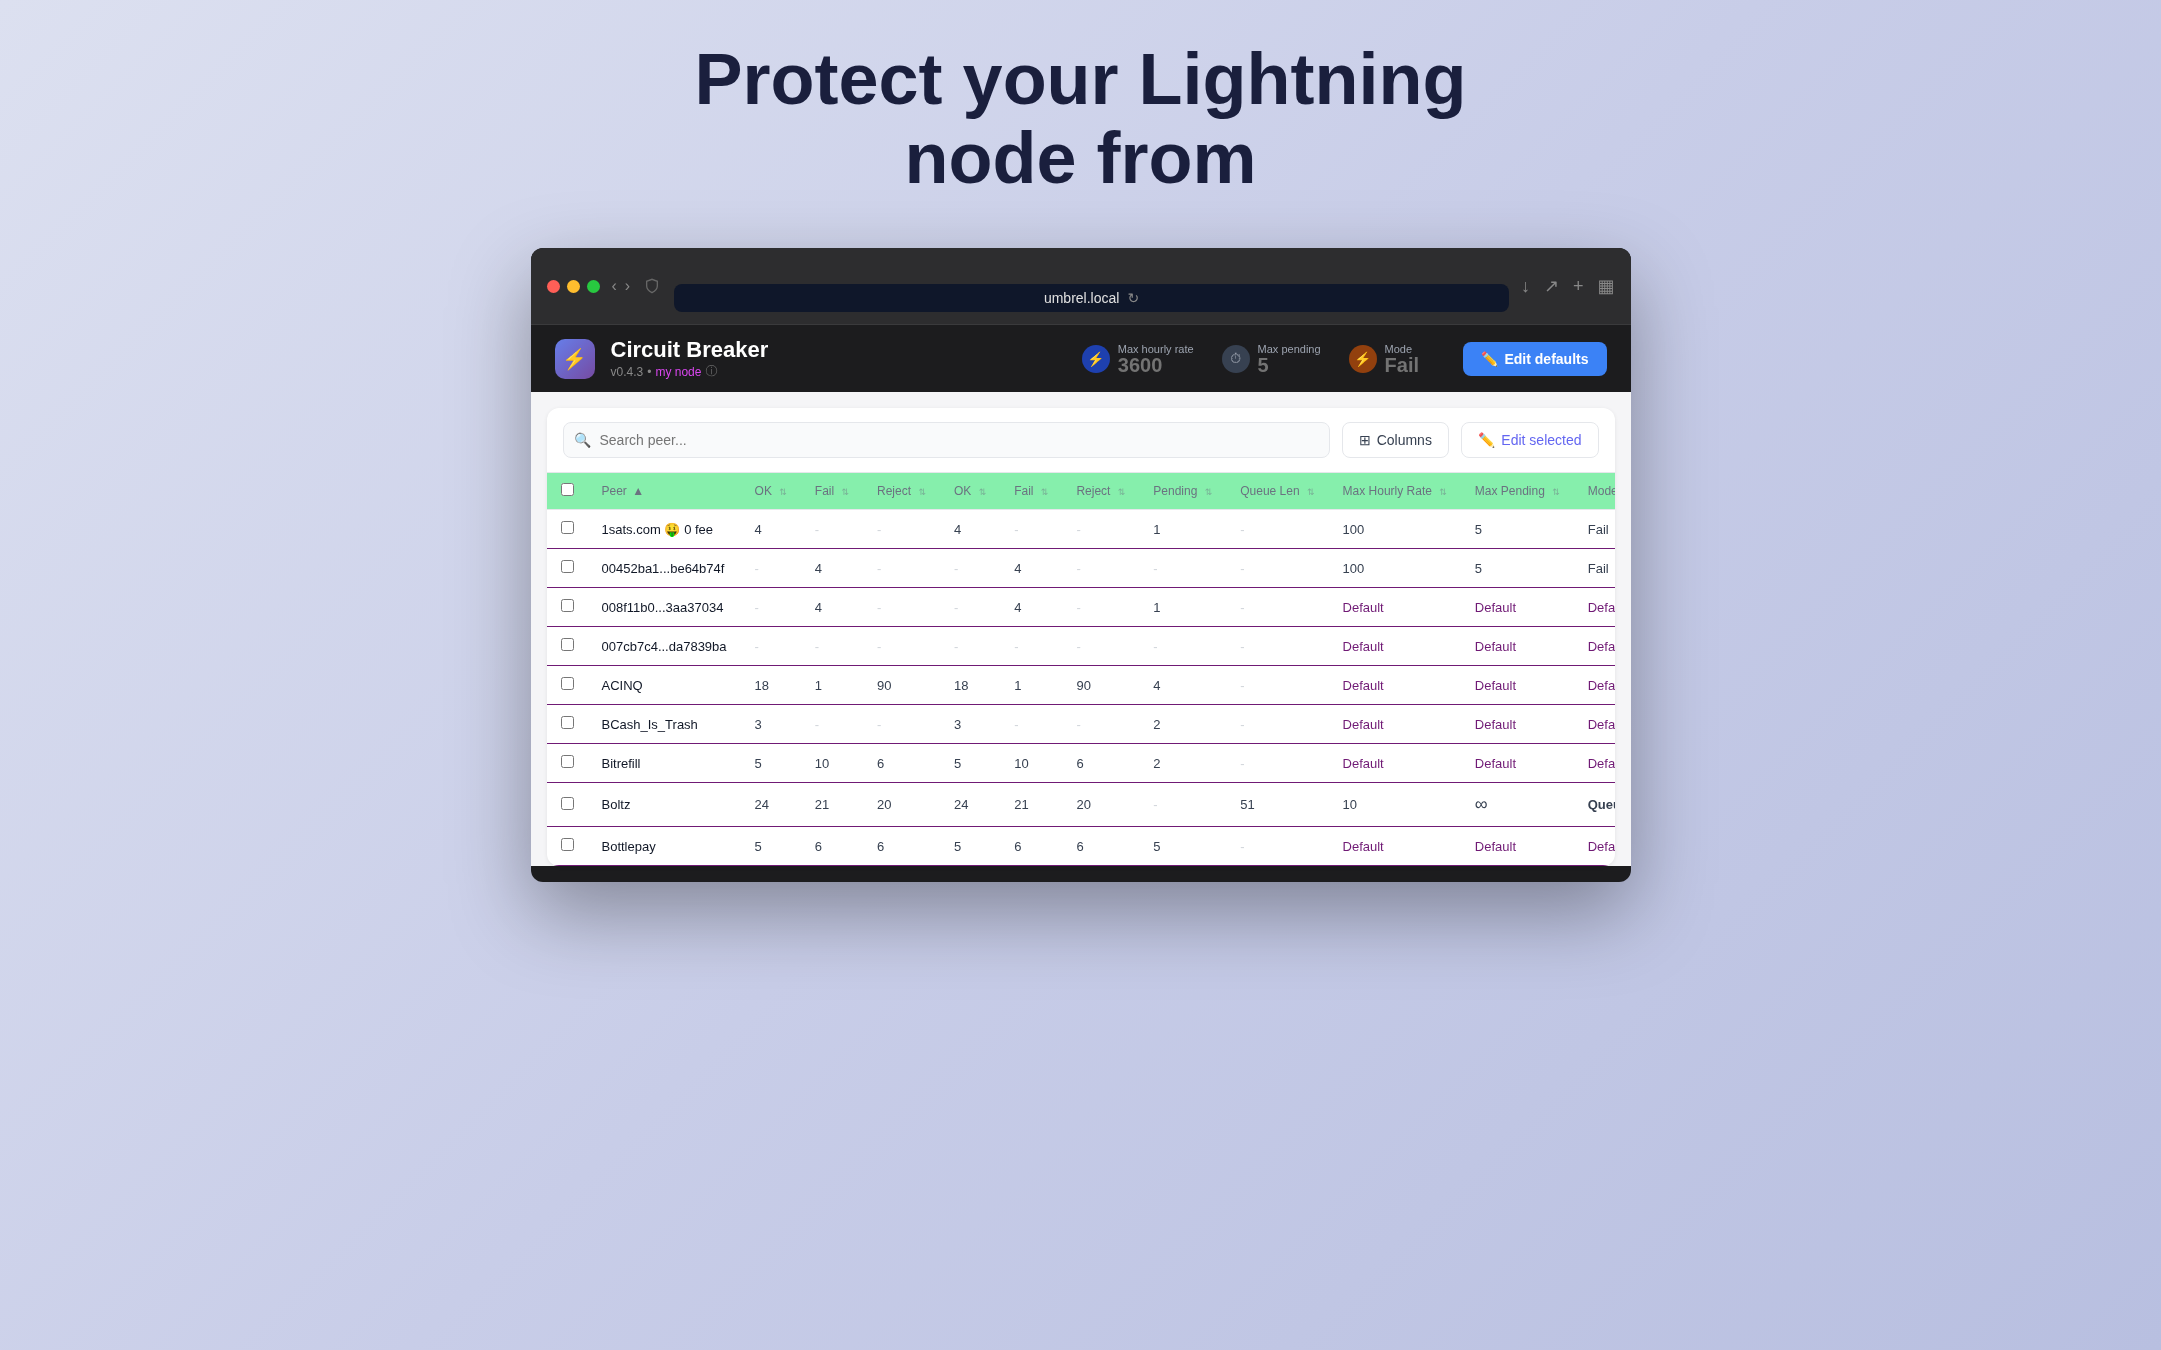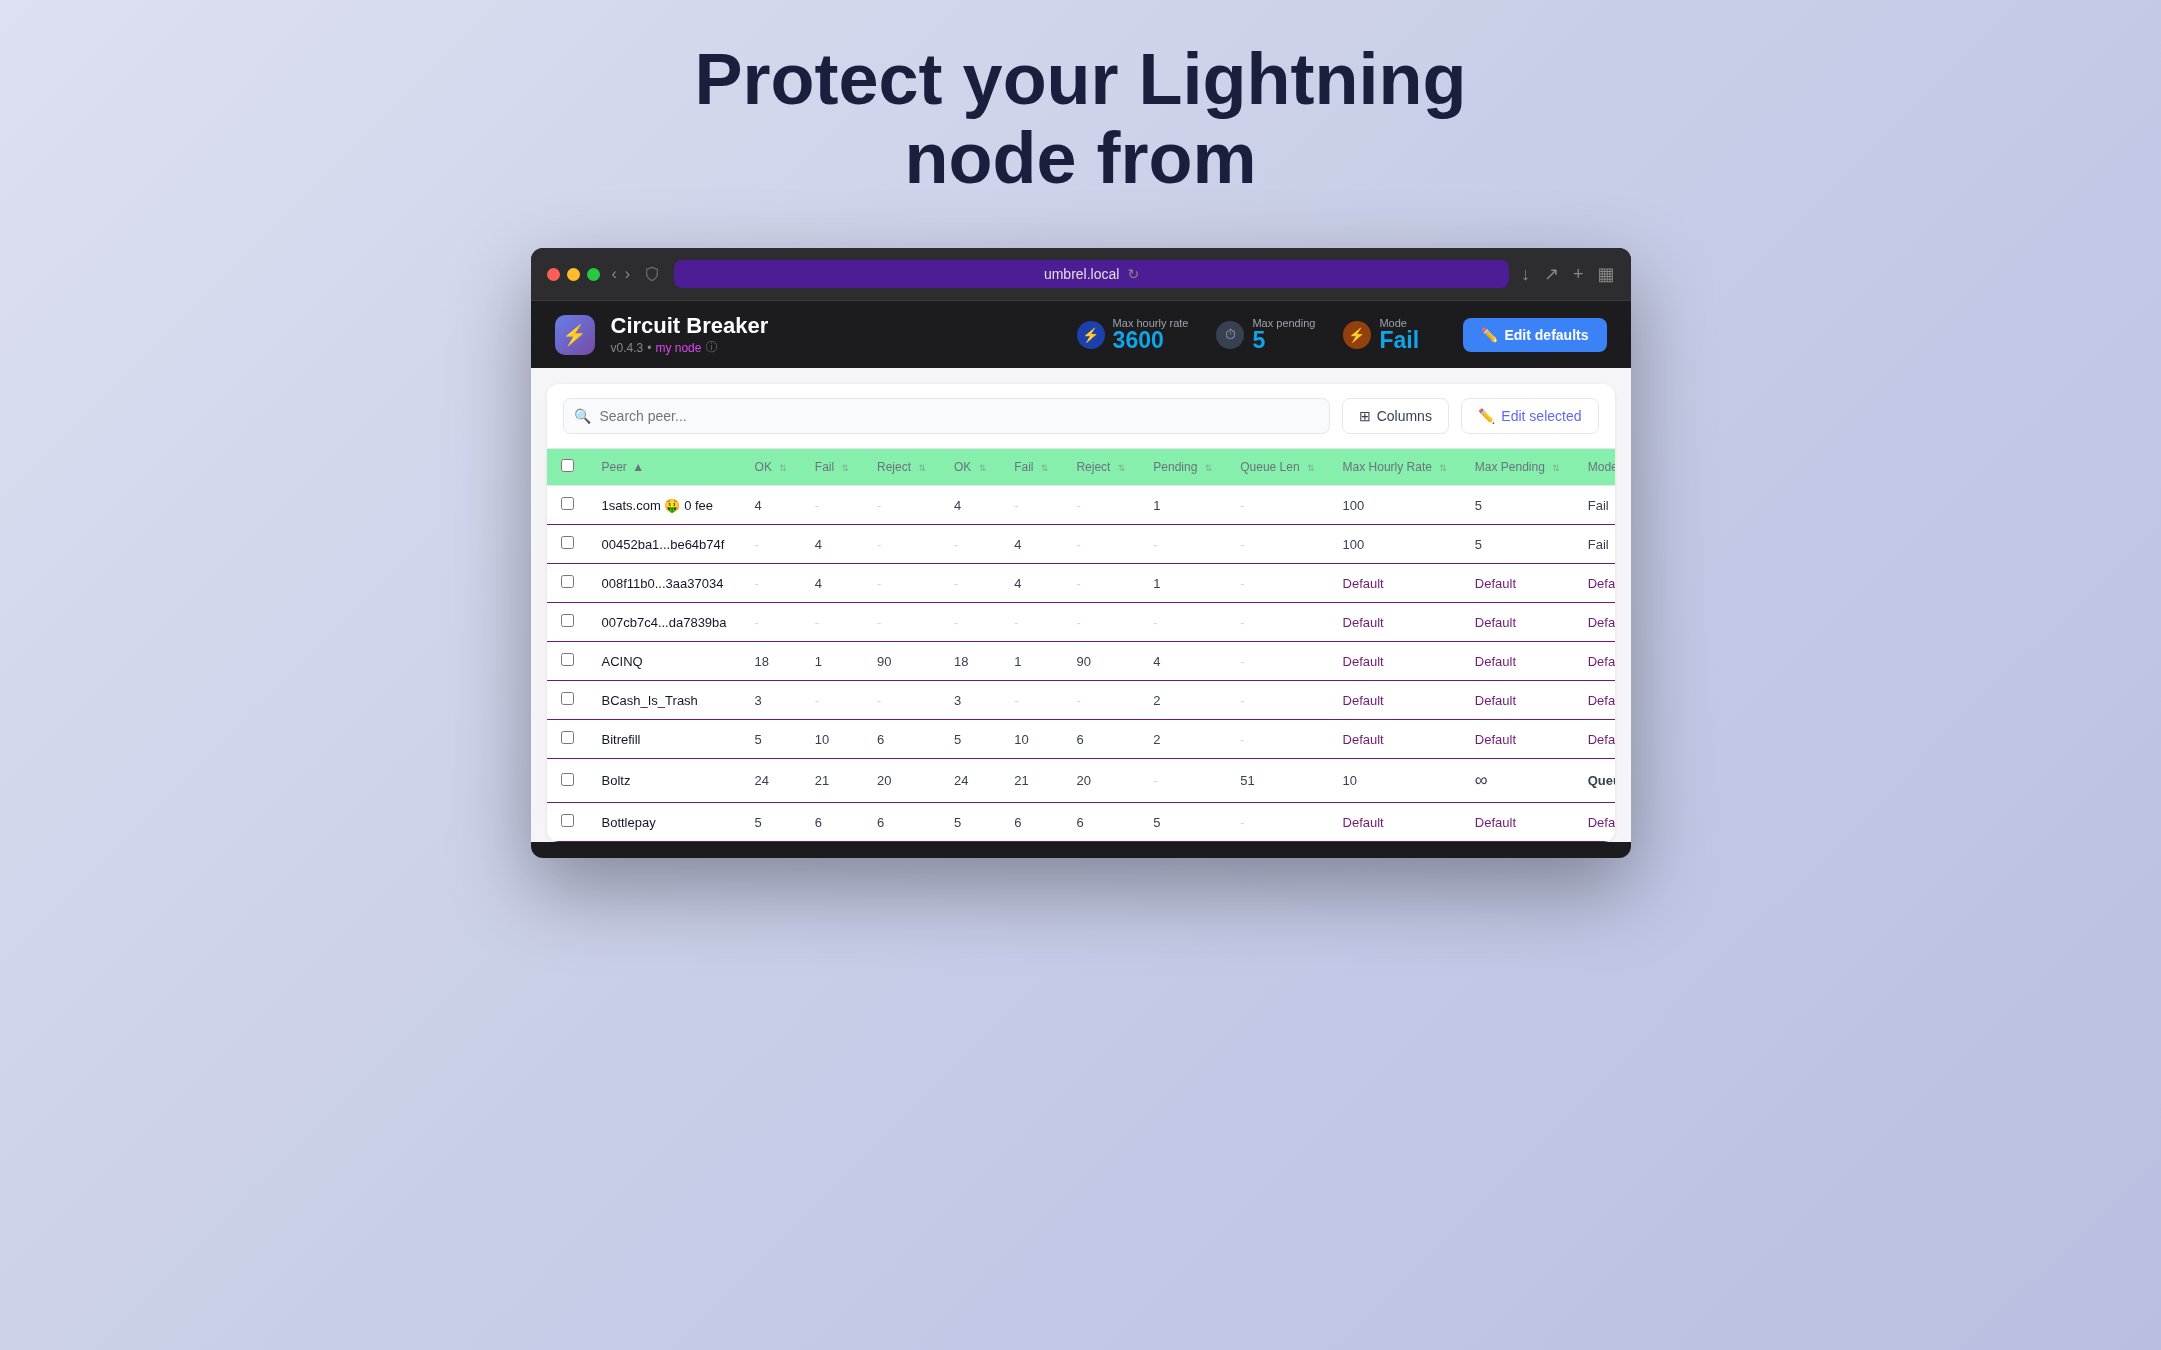--- a/index.html
+++ b/index.html
@@ -64,31 +64,32 @@
     .shield-icon {
       width: 20px;
       height: 20px;
       display: flex;
       align-items: center;
       justify-content: center;
       color: #666;
     }
     .address-bar {
       flex: 1;
-      background: #4c1d95;
+      background: #0f172a;
       border-radius: 8px;
       padding: 6px 40px;
       text-align: center;
       color: #e0e0e0;
       font-size: 14px;
       position: relative;
       display: flex;
       align-items: center;
       justify-content: center;
       gap: 8px;
+      margin-top: 24px;
     }
     .reload-icon {
       color: #888;
       font-size: 14px;
     }
     .browser-actions {
       display: flex;
       gap: 14px;
       align-items: center;
       color: #888;
@@ -156,22 +157,22 @@
       font-size: 14px;
     }
     .stat-icon.blue { background: #1e40af; color: #60a5fa; }
     .stat-icon.gray { background: #374151; color: #9ca3af; }
     .stat-icon.yellow { background: #92400e; color: #fbbf24; }
     .stat-label {
       color: #9ca3af;
       font-size: 11px;
     }
     .stat-value {
-      color: #0ea5e9;
-      font-size: 23px;
+      color: #737373;
+      font-size: 20px;
       font-weight: 600;
       line-height: 1;
     }
     .edit-defaults-btn {
       background: #3b82f6;
       color: white;
       border: none;
       border-radius: 8px;
       padding: 9px 18px;
       font-size: 14px;

